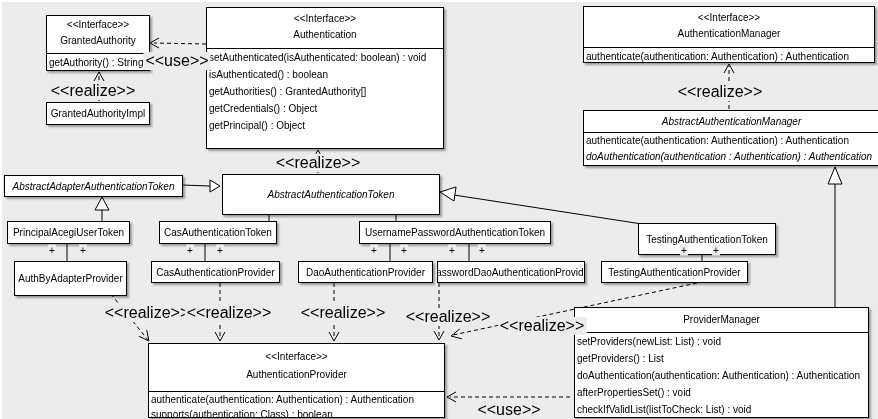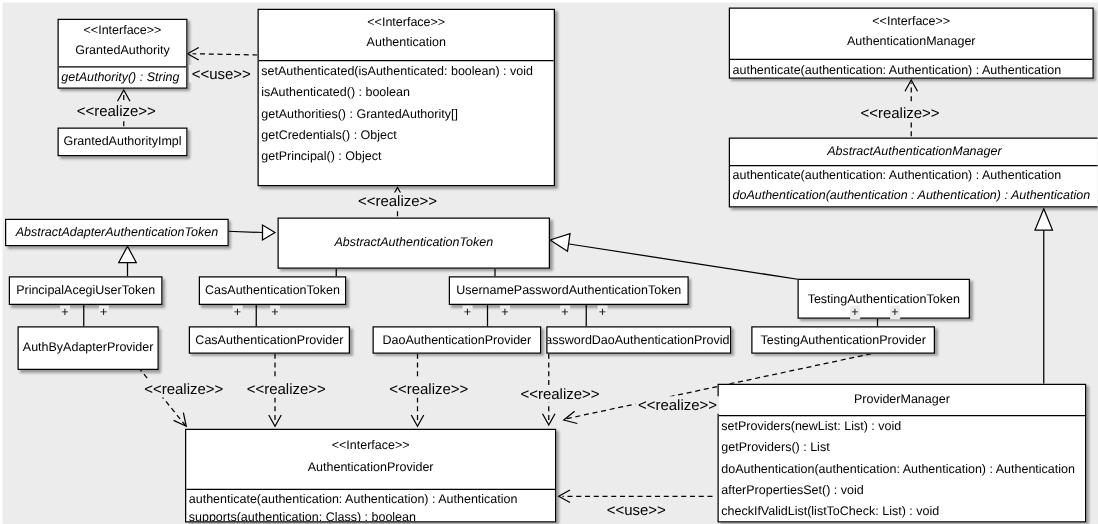--- a/index.html
+++ b/index.html
@@ -11,26 +11,26 @@
   }
   #edges{position:absolute;left:0;top:0;width:878px;height:419px;}
   .cls{
     position:absolute;background:#fff;border:1px solid #000;
     box-shadow:2px 2px 2px rgba(0,0,0,0.35);
     font-size:10px;color:#000;box-sizing:border-box;overflow:hidden;
   }
   .hdr{text-align:center;border-bottom:1px solid #000;overflow:hidden;}
   .hline{line-height:17px;white-space:nowrap;}
   .row{padding:0 2px;white-space:nowrap;overflow:hidden;}
-  .r17{line-height:17px;} .r18{line-height:18px;font-style:italic;} .r16{line-height:16px;} .r15{line-height:15px;}
+  .r17{line-height:17px;} .r18{line-height:18px;} .r16{line-height:16px;} .r15{line-height:15px;}
   .center-name{display:flex;align-items:center;justify-content:center;white-space:nowrap;}
   .it{font-style:italic;}
   .elabel{
     position:absolute;transform:translateX(-50%);
-    background:#ececec;padding:0 2px;font-size:12px;color:#000;white-space:nowrap;
+    background:#ececec;padding:0 2px;font-size:16px;color:#000;white-space:nowrap;
   }
   .plus{
     position:absolute;transform:translate(-50%,-50%);
     font-size:10px;color:#000;background:#ececec;padding:0 1px;
   }
 </style>
 </head>
 <body>
 
 <svg id="edges" viewBox="0 0 878 419" stroke="#000" stroke-width="1" fill="none">

